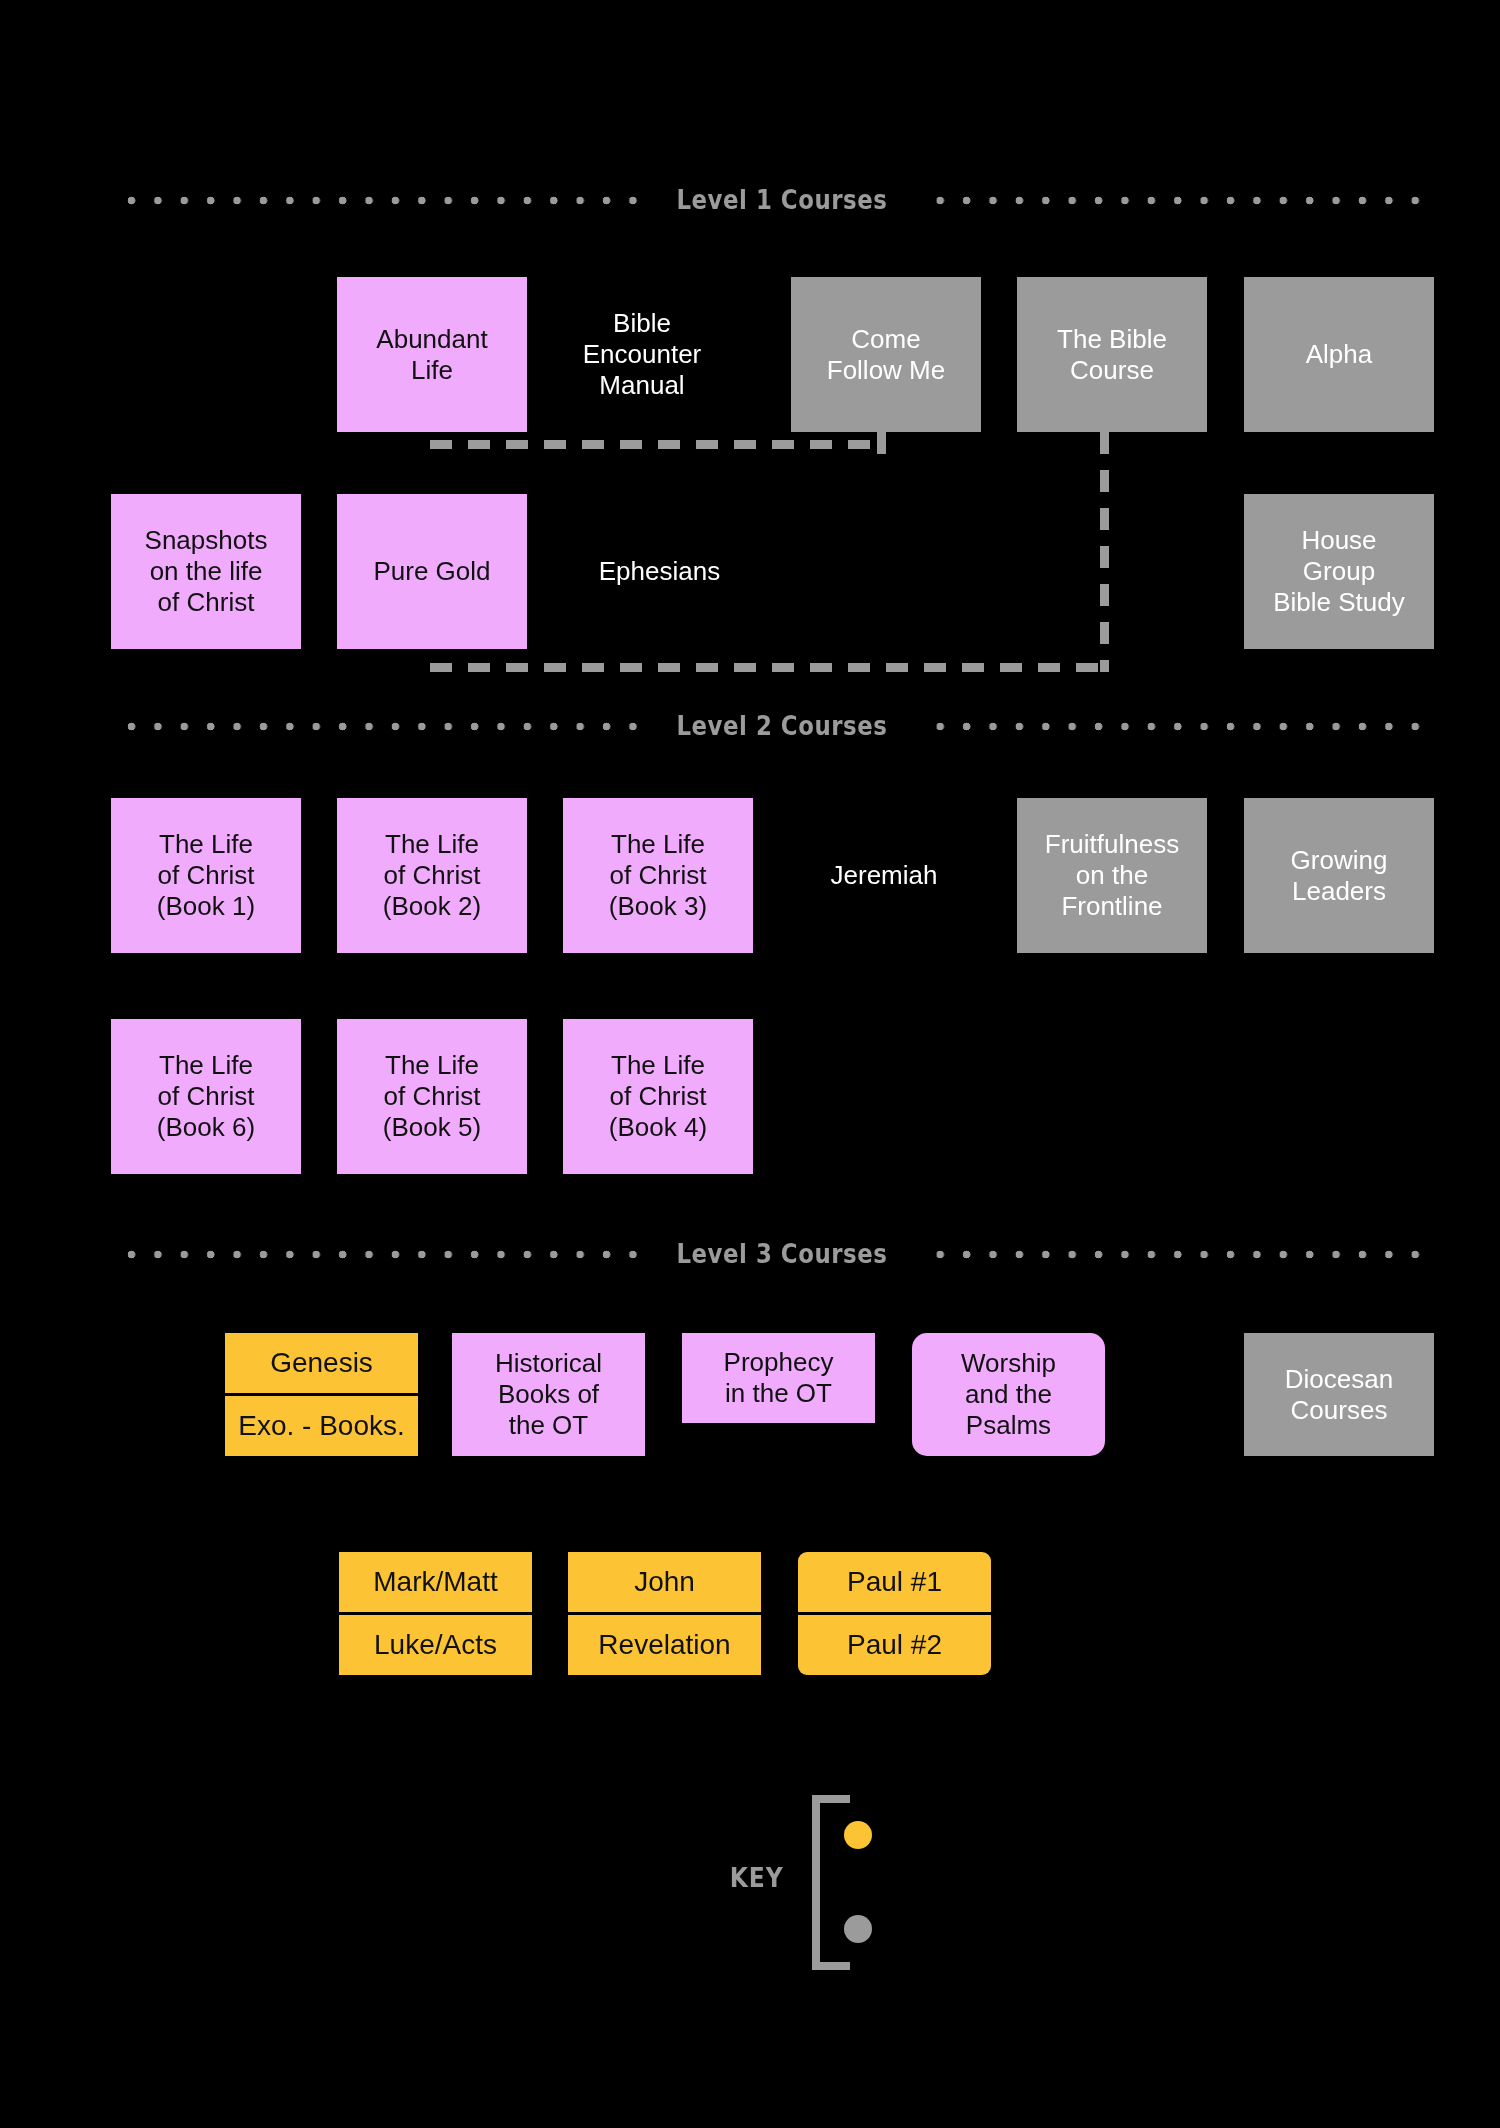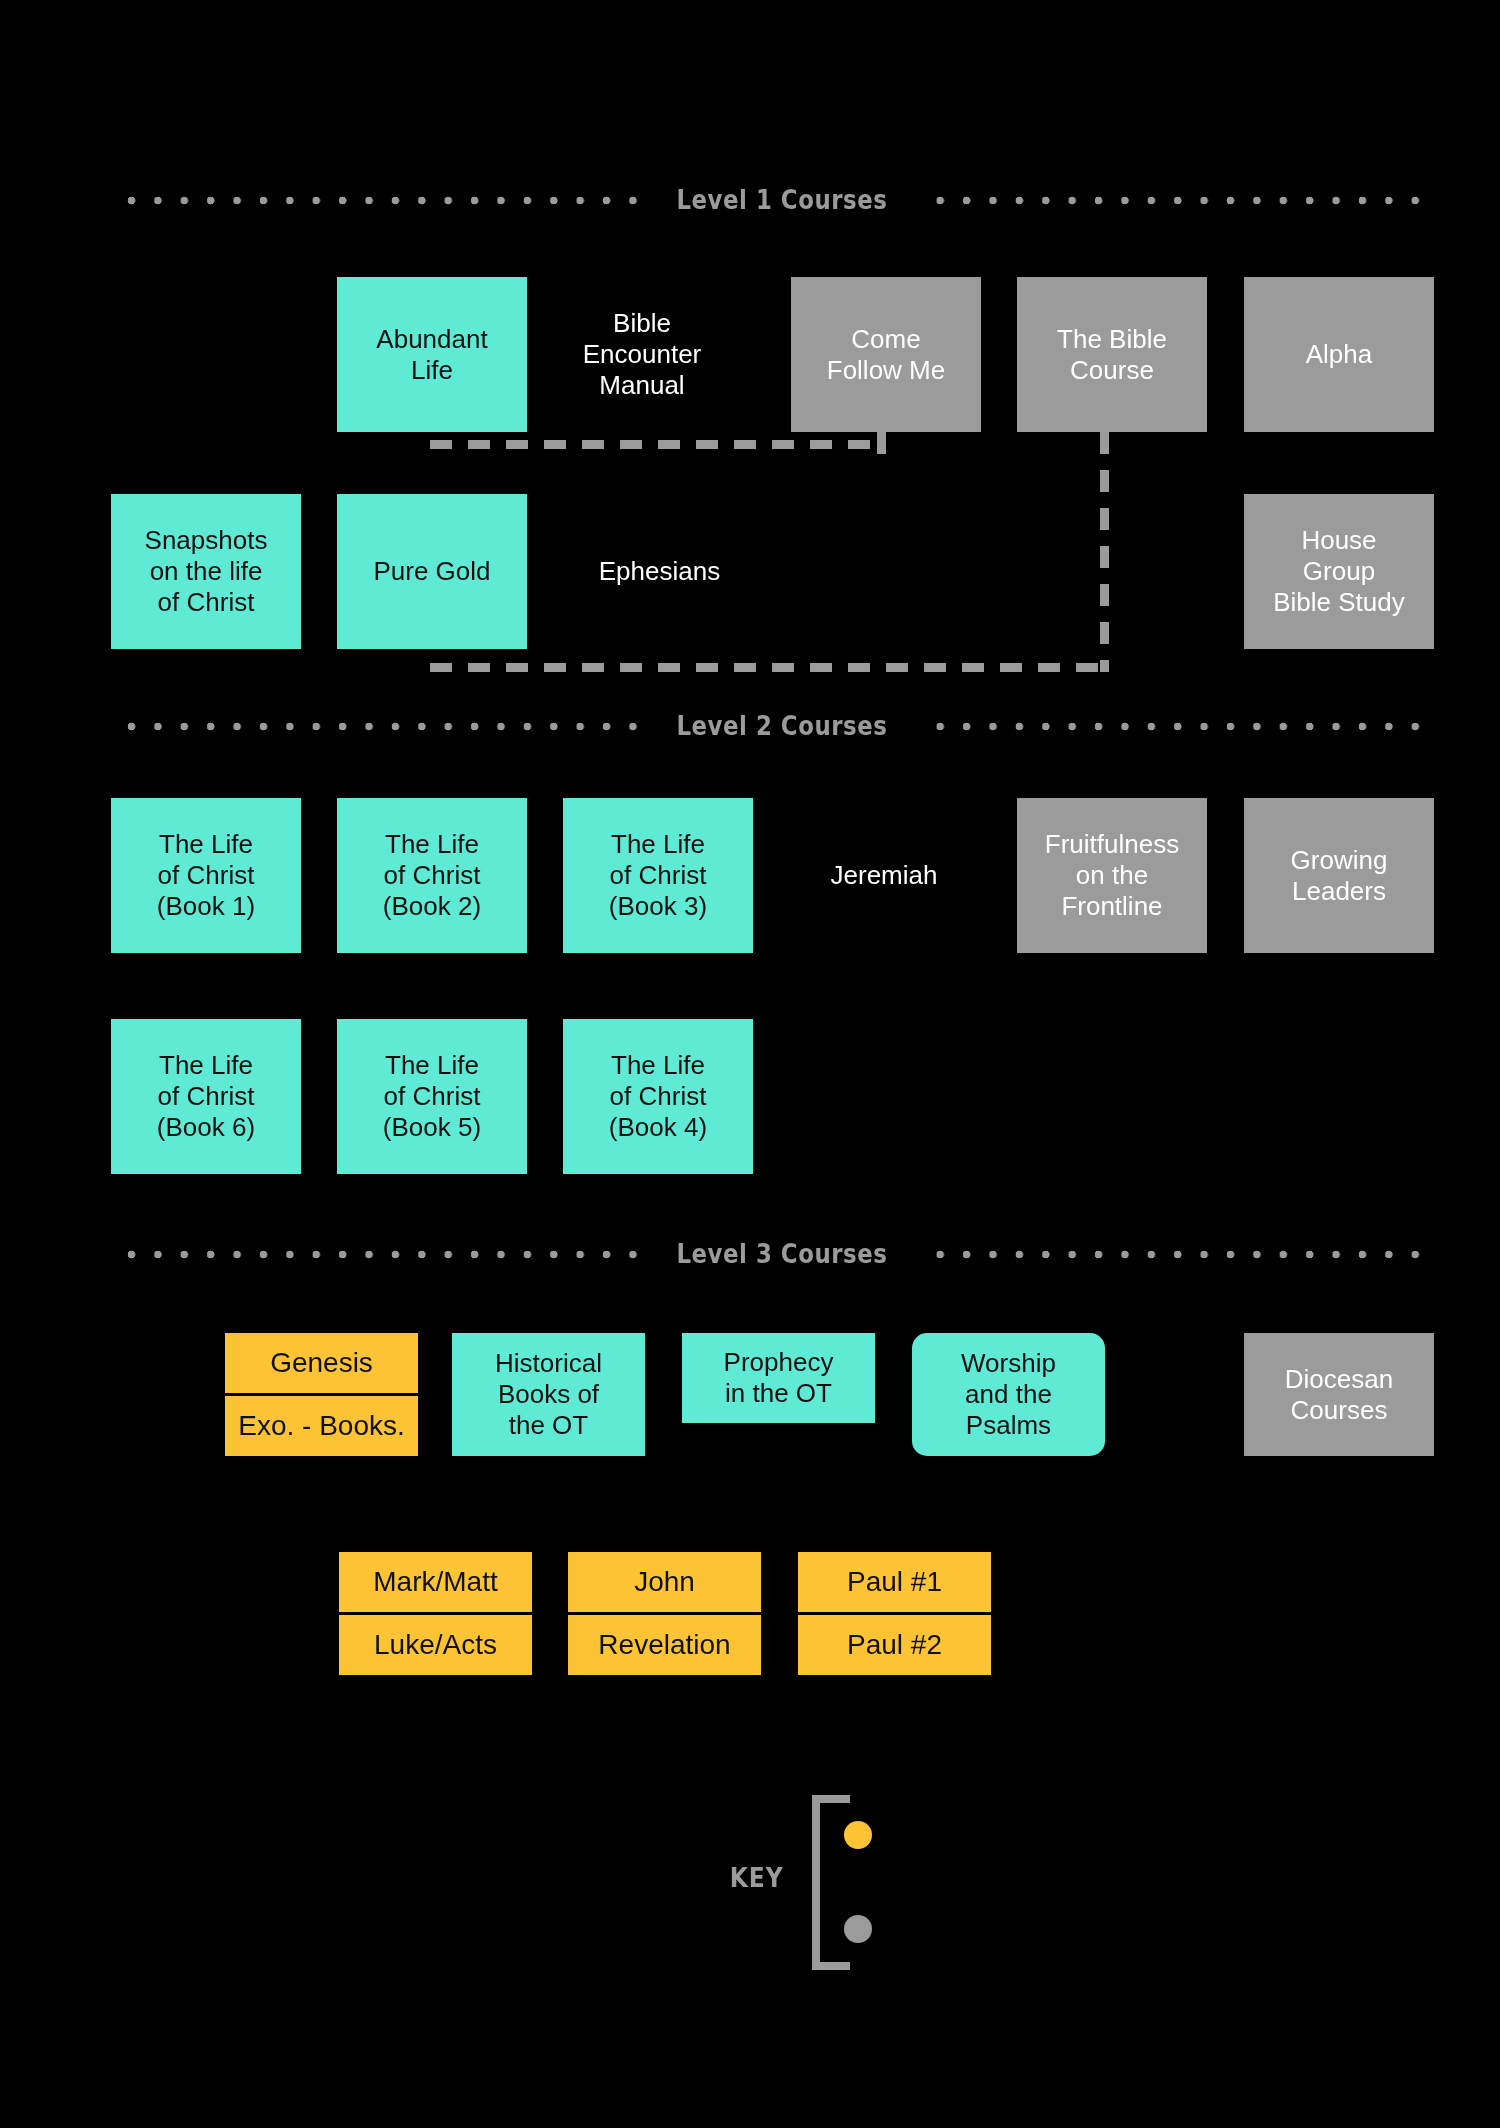--- a/index.html
+++ b/index.html
@@ -56,21 +56,21 @@
     display: flex;
     flex-direction: column;
     align-items: center;
     justify-content: center;
     text-align: center;
     font-size: 26px;
     line-height: 1.18;
     padding: 4px 6px;
     white-space: pre-line;
   }
-  .box.yellow { background: #5eead4; color: #111111; }
+  .box.yellow { background: #f0abfc; color: #111111; }
   .box.gray   { background: #9b9b9b; color: #ffffff; }
   .box.ghost  { background: transparent; color: #ffffff; }
 
   
   .splitbox {
     position: absolute;
     background: #FCC434;
     color: #111111;
     display: flex;
     flex-direction: column;
@@ -301,21 +301,21 @@
   <div class="splitbox" style="left:307px; top:1552px; width:193px; height:123px;">
     <div class="cell">Mark/Matt</div>
     <div class="cell">Luke/Acts</div>
   </div>
 
   <div class="splitbox" style="left:536px; top:1552px; width:193px; height:123px;">
     <div class="cell">John</div>
     <div class="cell">Revelation</div>
   </div>
 
-  <div class="splitbox" style="left:766px; top:1552px; width:193px; height:123px;">
+  <div class="splitbox" style="left:766px; top:1552px; width:193px; height:123px;border-radius:9px;">
     <div class="cell">Paul #1</div>
     <div class="cell">Paul #2</div>
   </div>
 
   <div id="key-wrap">
     <div id="key-label">KEY</div>
     <div id="key-bracket"></div>
     <span class="key-dot yellow"></span>
     <span class="key-dot gray"></span>
   </div>

